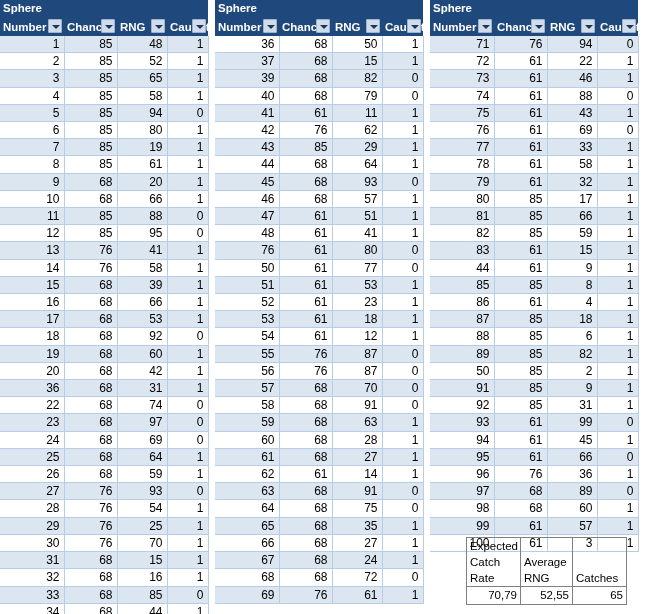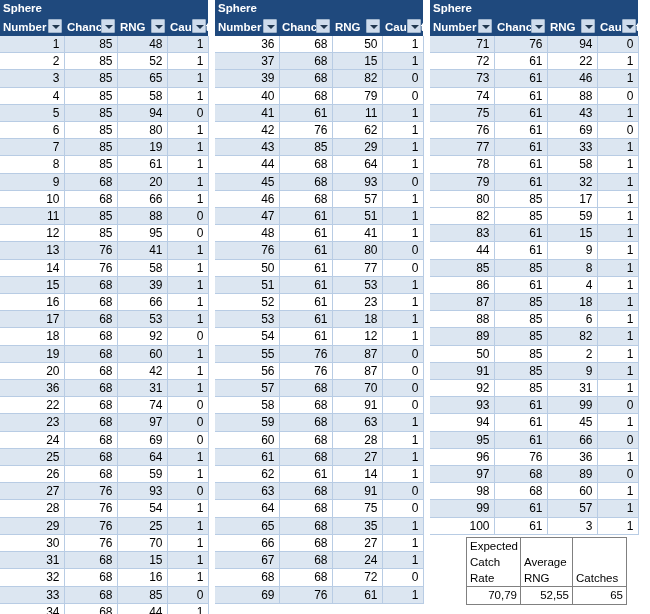--- a/index.html
+++ b/index.html
@@ -646,20 +646,26 @@
           <td>61</td>
           <td>32</td>
           <td>1</td>
         </tr>
         <tr class="plain">
           <td>80</td>
           <td>85</td>
           <td>17</td>
           <td>1</td>
         </tr>
+        <tr class="band">
+          <td>81</td>
+          <td>85</td>
+          <td>66</td>
+          <td>1</td>
+        </tr>
         <tr class="plain">
           <td>82</td>
           <td>85</td>
           <td>59</td>
           <td>1</td>
         </tr>
         <tr class="band">
           <td>83</td>
           <td>61</td>
           <td>15</td>

